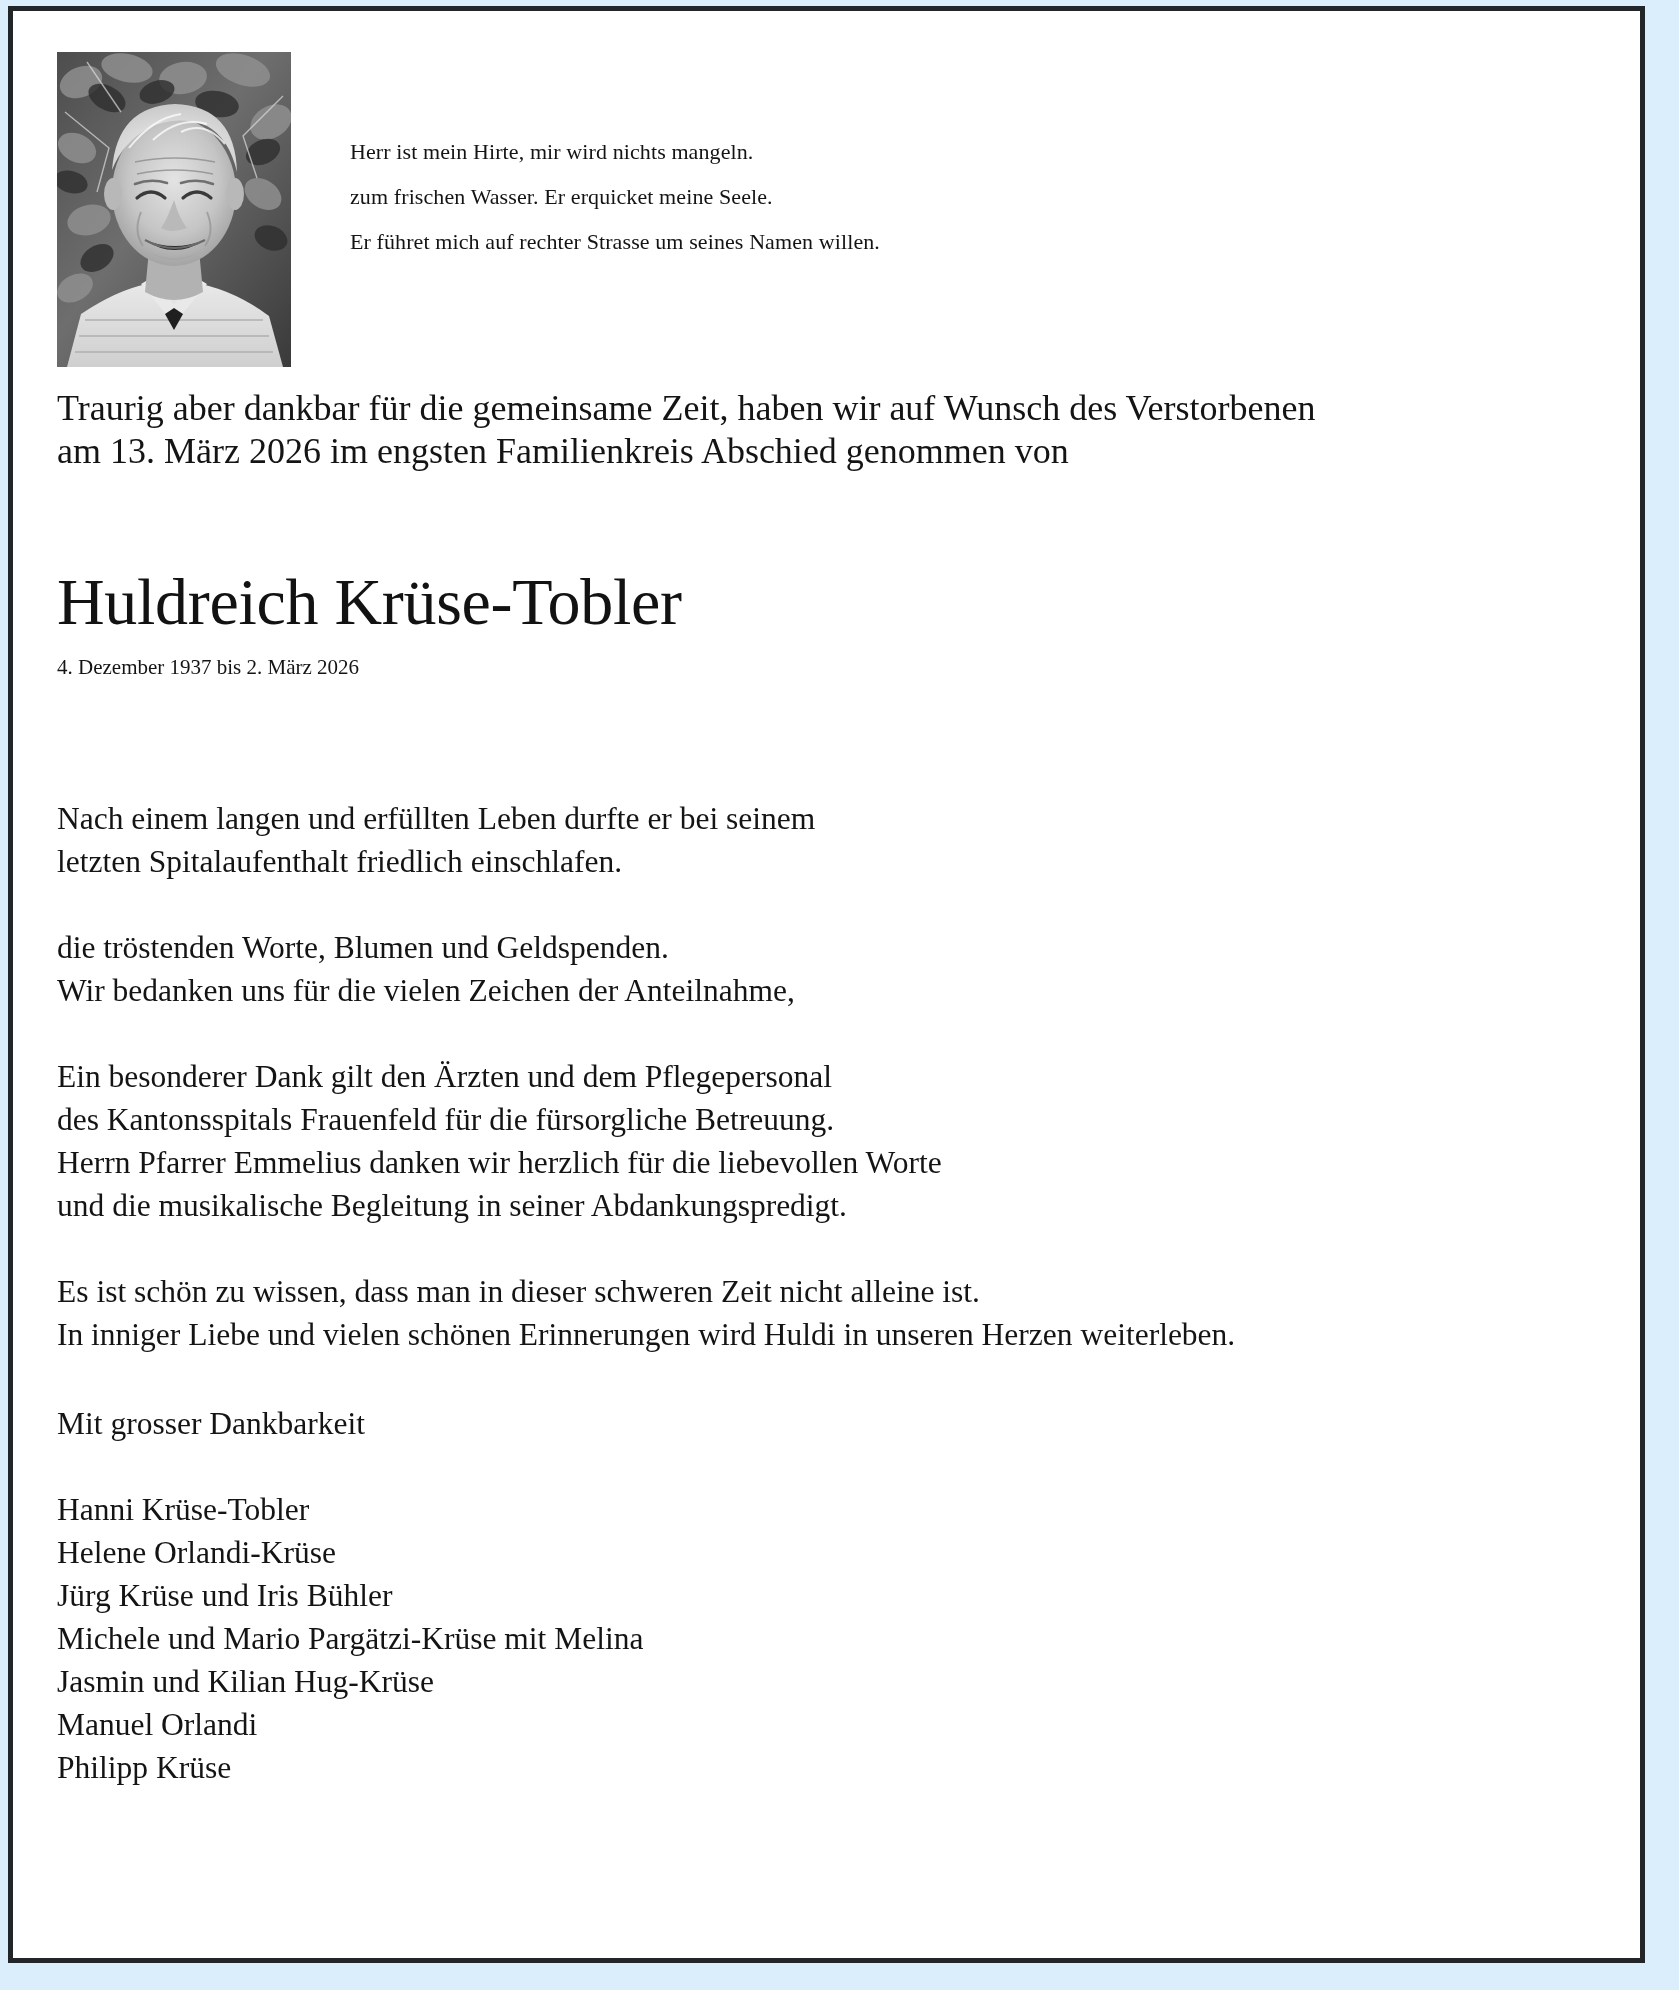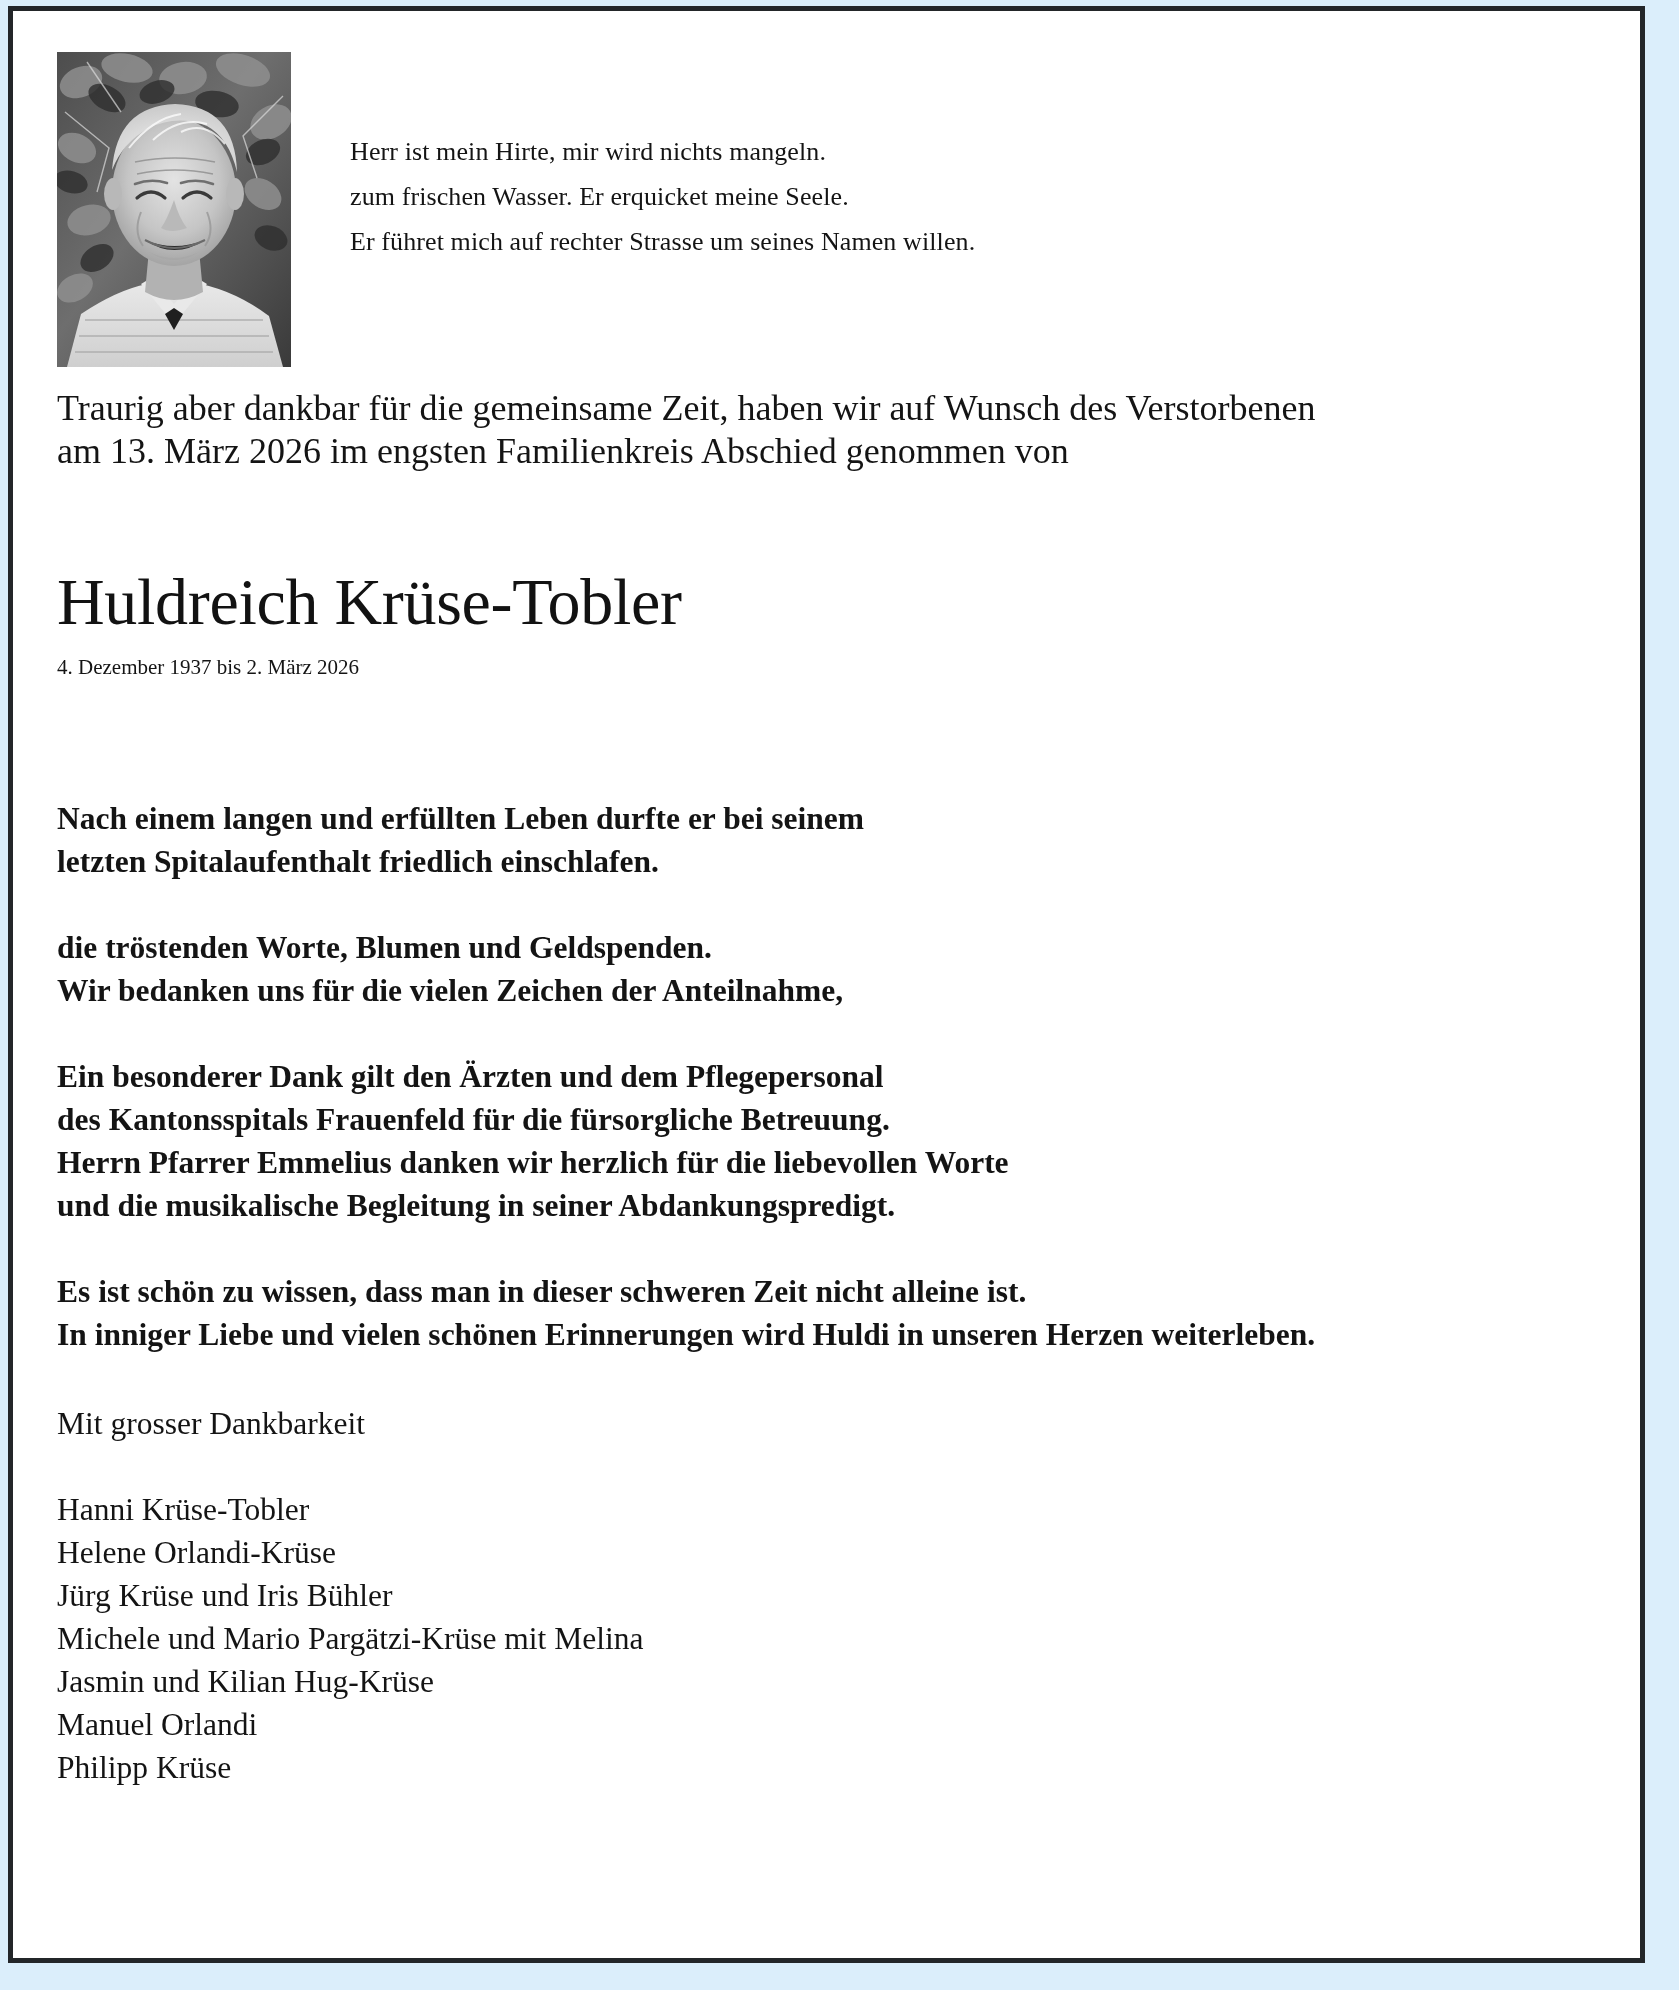--- a/index.html
+++ b/index.html
@@ -64,21 +64,21 @@
     height: 315px;
     overflow: hidden;
     background: #8e8e8e;
   }
   .portrait svg { display: block; width: 100%; height: 100%; }
 
   .verse {
     position: absolute;
     left: 293px;
     top: 84px;
-    font-size: 26px;
+    font-size: 22px;
     line-height: 45px;
     letter-spacing: 0.1px;
     color: #141414;
   }
   .verse div { white-space: nowrap; }
 
   
   .intro {
     margin-top: 20px;
     font-size: 36px;
@@ -109,21 +109,21 @@
 
   
   .body-text {
     margin-top: 110px;
     font-size: 31.5px;
     line-height: 43px;
     color: #141414;
   }
   .body-par { margin-bottom: 43px; }
   .body-par:last-child { margin-bottom: 0; }
-  .body-par div { white-space: nowrap; font-weight: bold; }
+  .body-par div { white-space: nowrap; }
 
   .closing {
     margin-top: 46px;
     font-size: 31.5px;
     line-height: 43px;
     color: #141414;
   }
   .closing-lead { margin-bottom: 43px; white-space: nowrap; }
   .family-list div { white-space: nowrap; }
 </style>

